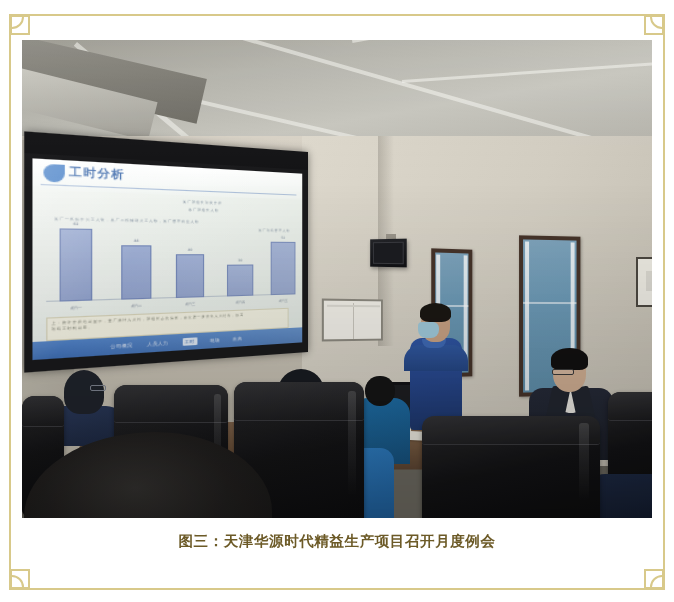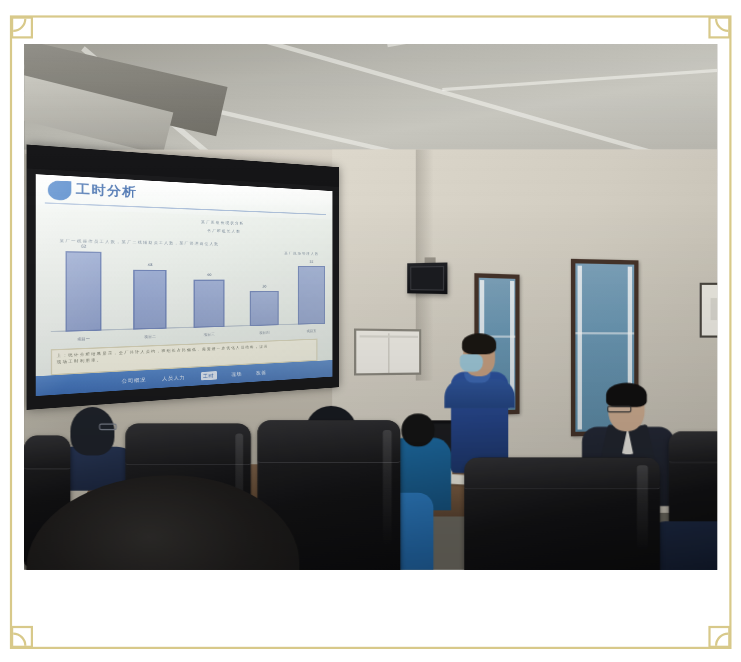--- a/index.html
+++ b/index.html
@@ -819,14 +819,15 @@
     <div class="chair chair3">
       <div class="chair-headrest"></div>
       <div class="chair-sheen"></div>
     </div>
 
     <div class="fg-head"></div>
 
     <div class="photo-tone"></div>
   </div>
 
+  <div class="caption">图三：天津华源时代精益生产项目召开月度例会</div>
 
 </div>
 
 </body></html>

